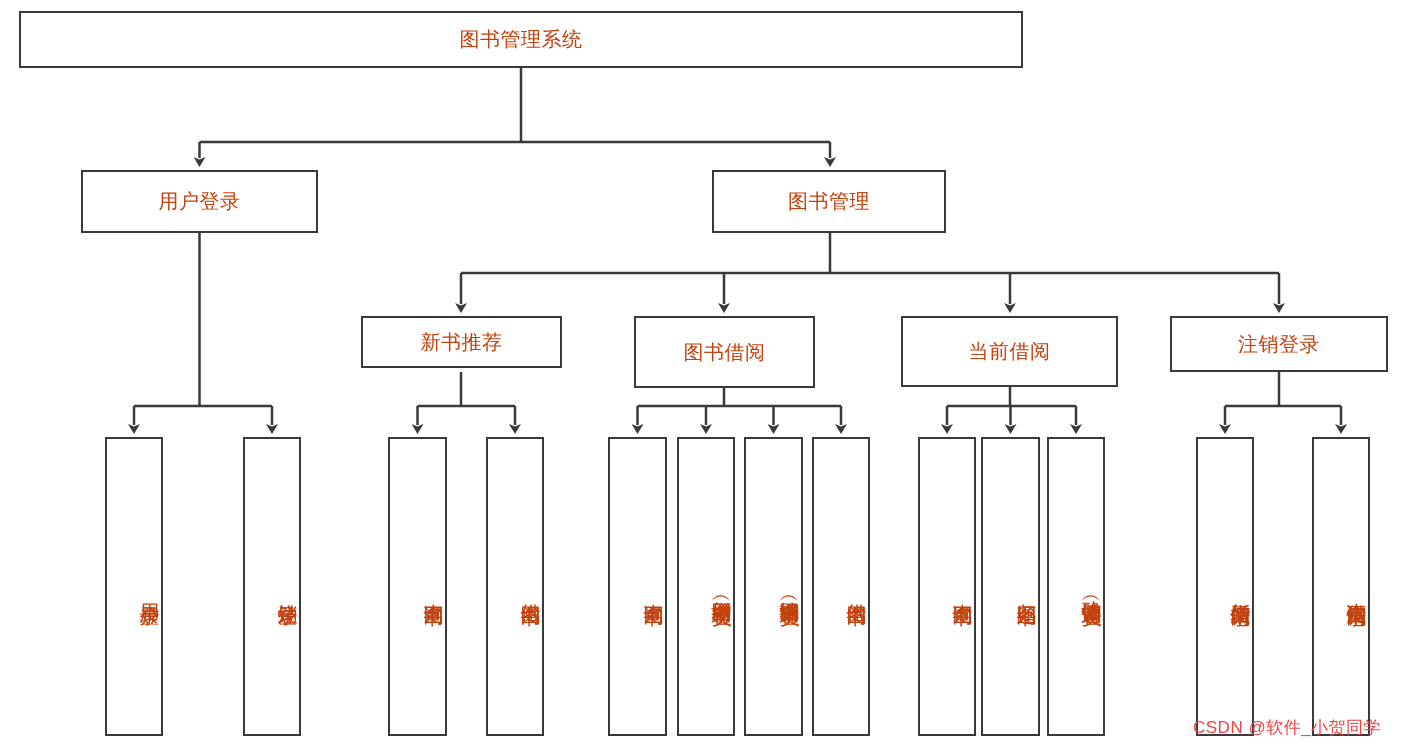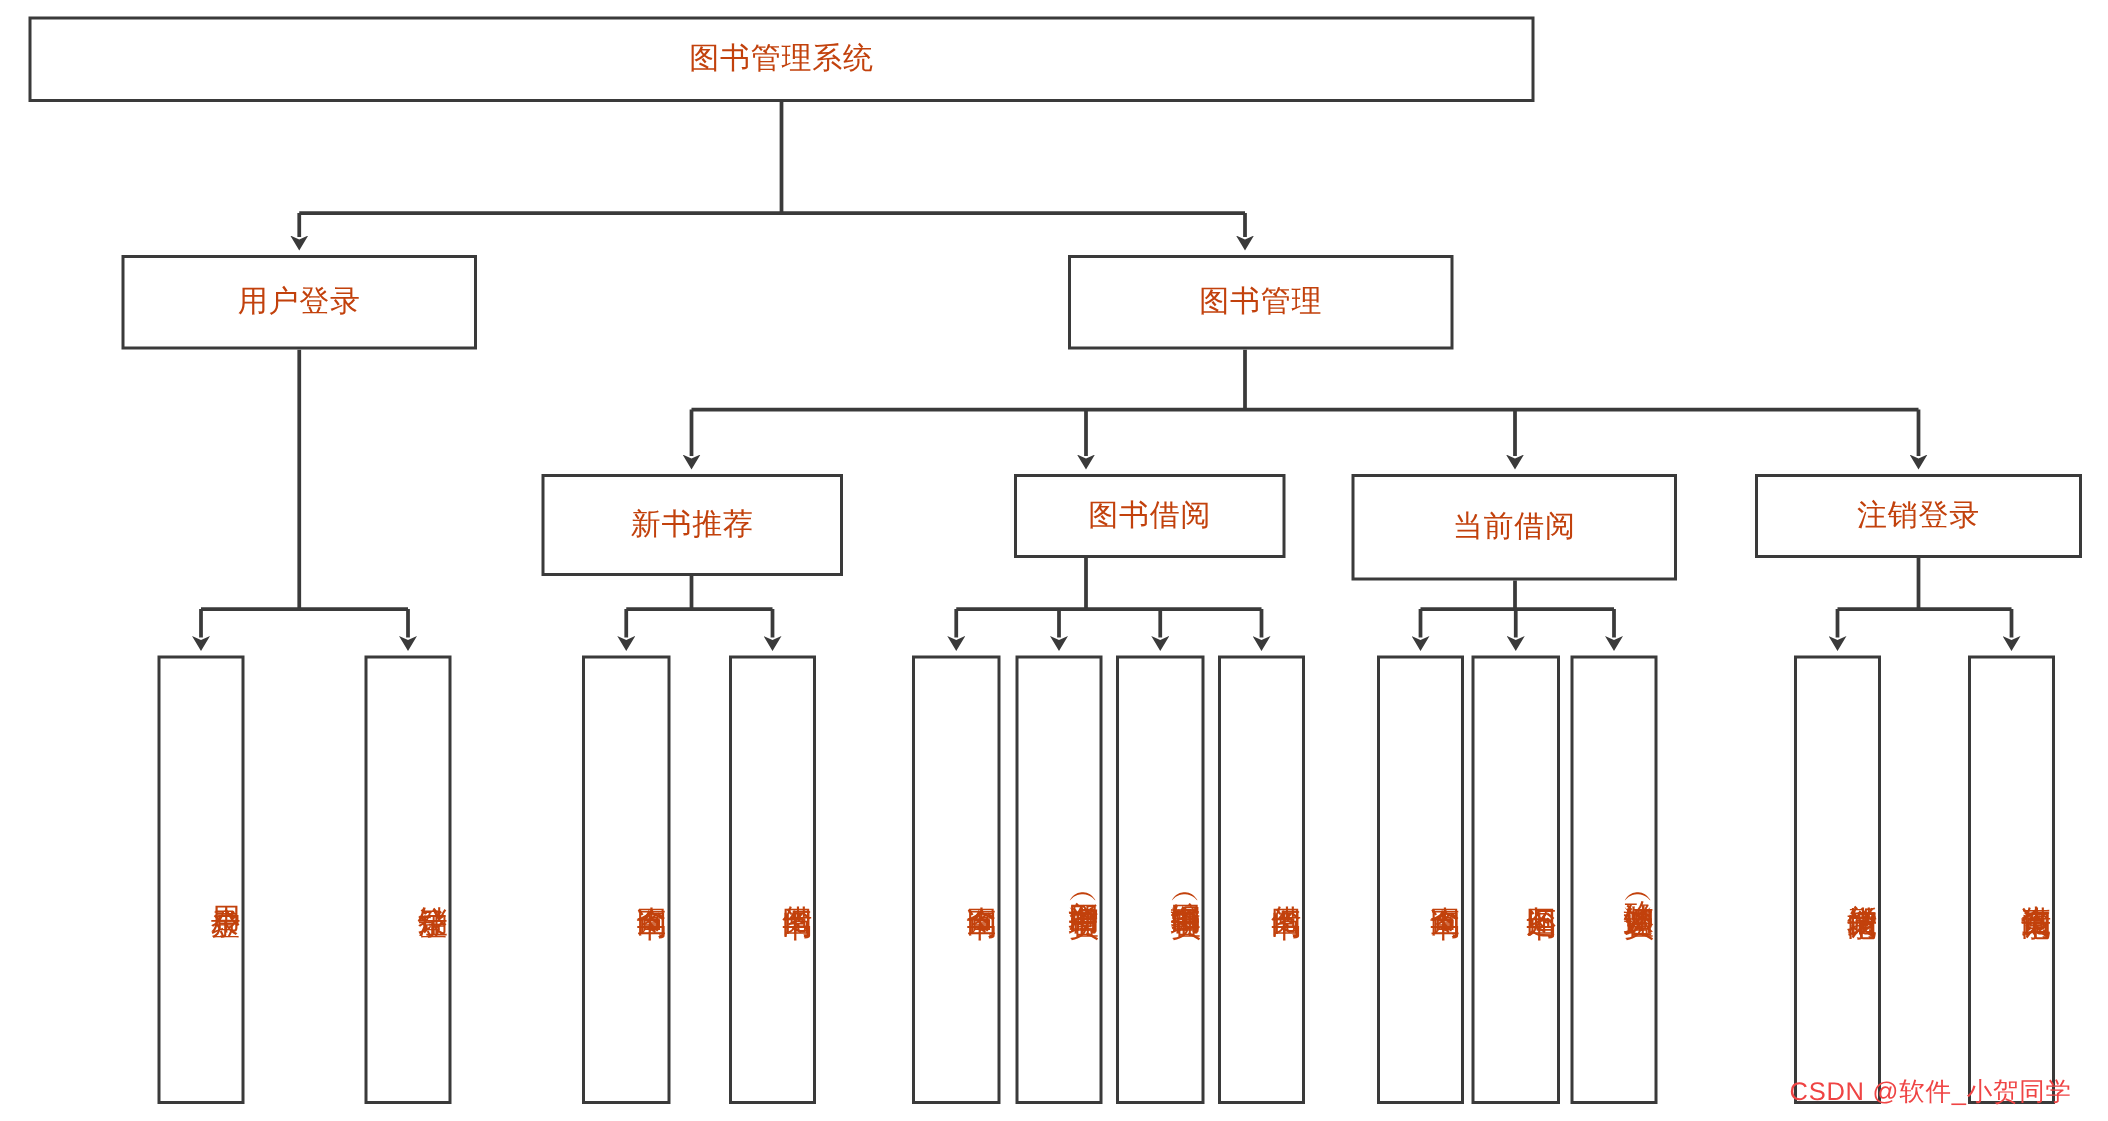--- a/index.html
+++ b/index.html
@@ -116,28 +116,28 @@
     </g>
   </svg>
 
   <div class="node h" style="left:19px;top:11px;width:1004px;height:57px;">
     <span class="txt">图书管理系统</span>
   </div>
 
   <div class="node h" style="left:81px;top:170px;width:237px;height:63px;">
     <span class="txt">用户登录</span>
   </div>
-  <div class="node h" style="left:712px;top:170px;width:257px;height:63px;">
+  <div class="node h" style="left:712px;top:170px;width:234px;height:63px;">
     <span class="txt">图书管理</span>
   </div>
 
-  <div class="node h" style="left:361px;top:316px;width:201px;height:68px;">
+  <div class="node h" style="left:361px;top:316px;width:201px;height:52px;">
     <span class="txt">新书推荐</span>
   </div>
-  <div class="node h" style="left:634px;top:316px;width:181px;height:56px;margin-left:42px;">
+  <div class="node h" style="left:634px;top:316px;width:181px;height:72px;">
     <span class="txt">图书借阅</span>
   </div>
   <div class="node h" style="left:901px;top:316px;width:217px;height:71px;">
     <span class="txt">当前借阅</span>
   </div>
   <div class="node h" style="left:1170px;top:316px;width:218px;height:56px;">
     <span class="txt">注销登录</span>
   </div>
 
   <div class="node v" style="left:105px;top:437px;width:58px;height:299px;">

